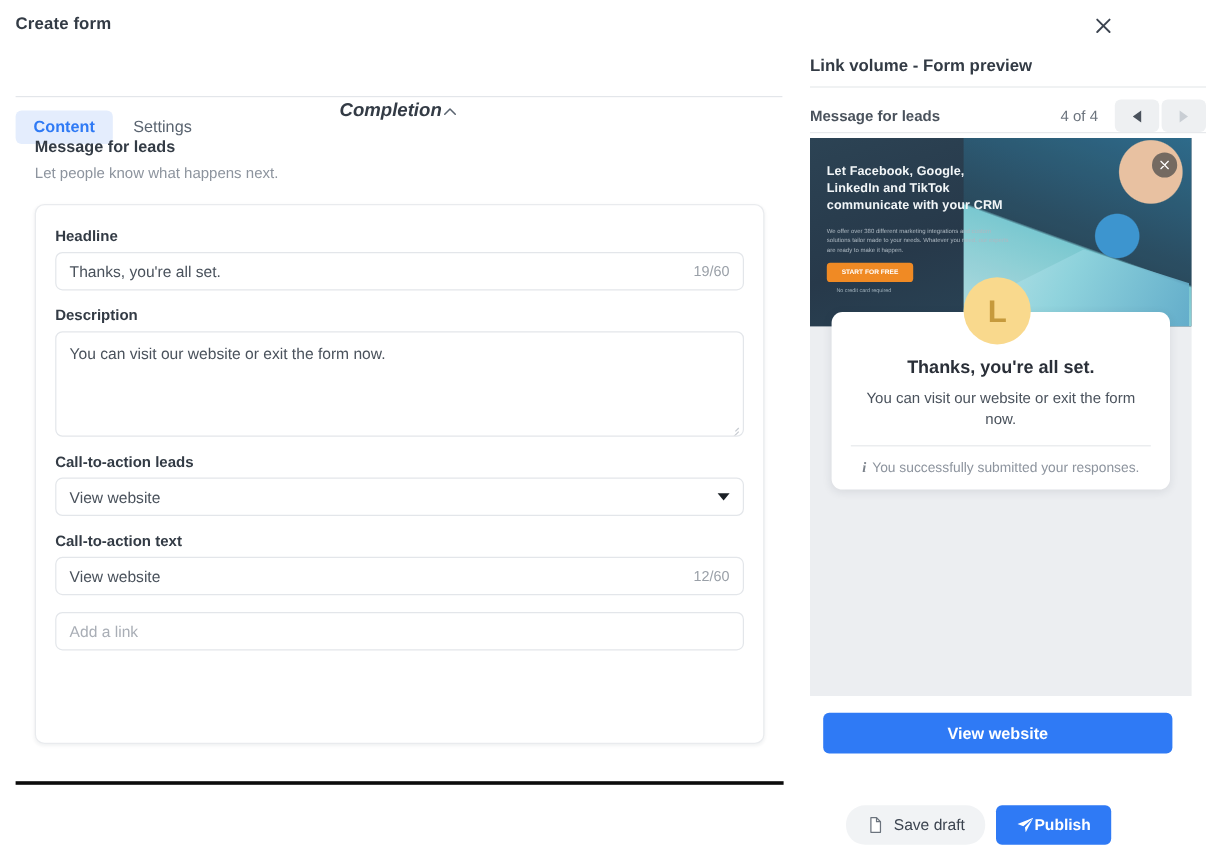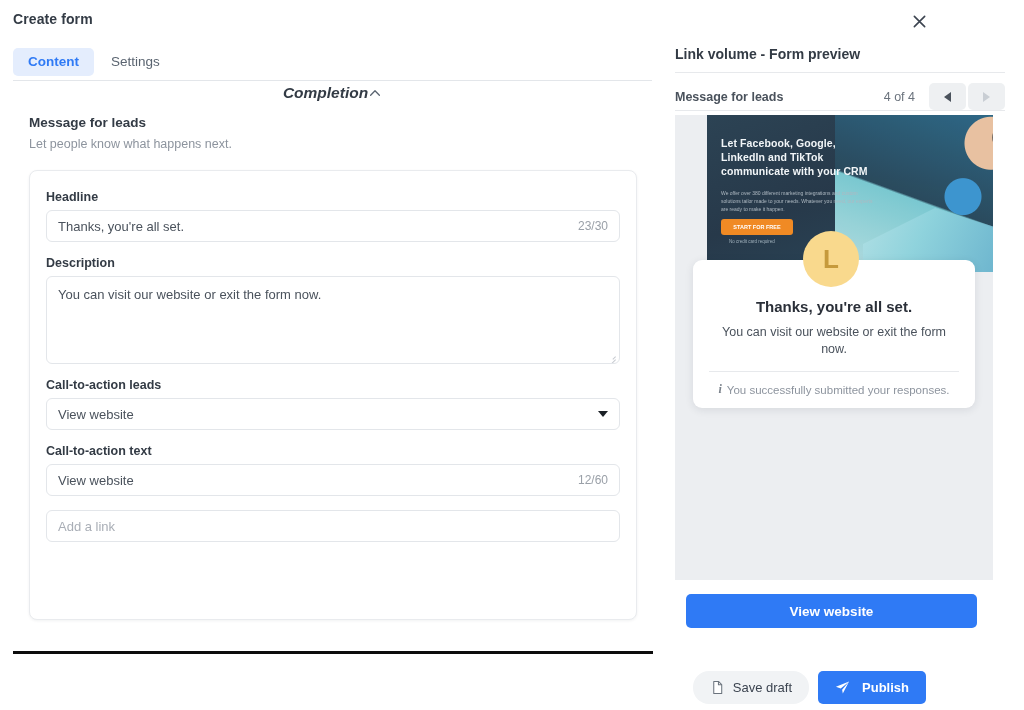--- a/index.html
+++ b/index.html
@@ -22,21 +22,21 @@
     width: 22px; height: 22px;
     display: flex; align-items: center; justify-content: center;
     color: #3c4450; cursor: pointer;
   }
   .close-x svg { display:block; }
 
   
   .tabs { position: absolute; left: 13px; top: 48px; display: flex; gap: 2px; }
   .tab {
     font-size: 13.5px; padding: 6px 15px; border-radius: 5px;
-    color: #5a6470; cursor: pointer; line-height: 16px;
+    color: #5a6470; cursor: pointer; line-height: 16px; margin-top: 44px;
   }
   .tab.active { background: #e4edfd; color: #2f7af5; font-weight: bold; }
   .tabs-underline {
     position: absolute; left: 13px; top: 80px; width: 639px; height: 1px;
     background: #e3e6ea;
   }
 
   
   .left-pane { position:absolute; left:0; top:0; width:662px; height:710px; }
 
@@ -129,21 +129,20 @@
   }
 
   .preview-stage {
     position: absolute; left: 13px; top: 115px; width: 318px; height: 465px;
     background: #eceef1; overflow: hidden;
   }
   .banner {
     position: absolute; left: 0; top: 0; width: 318px; height: 157px;
     background: linear-gradient(160deg,#2c4354 0%, #27394a 45%, #2b4b5e 100%);
     overflow: hidden;
-    margin-left: 32px;
   }
   .banner-art {
     position:absolute; right:-10px; top:0; width: 200px; height: 157px;
     background:
       radial-gradient(circle at 78% 18%, #f3c9a6 0 26px, transparent 27px),
       radial-gradient(circle at 64% 52%, #3f9ad6 0 18px, transparent 19px),
       linear-gradient(200deg, #2f6f90 0%, #2b4b5e 55%, #7fd0d8 56%, #bfe6e8 100%);
     opacity: .95;
   }
   .banner-art2 {
@@ -221,21 +220,21 @@
     position: absolute; right: 18px; top: 671px;
     display: flex; align-items: center; gap: 9px;
   }
   .btn-secondary {
     height: 33px; background: #f1f3f5; border-radius: 16px;
     display: flex; align-items: center; gap: 8px; padding: 0 17px;
     font-size: 13px; color: #3c4450; cursor: pointer;
   }
   .btn-primary {
     height: 33px; background: #2f7af5; border-radius: 5px;
-    display: flex; align-items: center; gap: 12px; padding: 0 17px;
+    display: flex; align-items: center; gap: 0; padding: 0 17px;
     font-size: 13px; font-weight: bold; color: #fff; cursor: pointer;
   }
   .ic { width: 15px; height: 15px; display:block; }
 </style>
 </head>
 <body>
 
 <div id="root">
 
   <div class="dialog-title">Create form</div>
@@ -266,21 +265,21 @@
       <p class="sub-title">Message for leads</p>
       <p class="sub-desc">Let people know what happens next.</p>
     </div>
 
     <div class="card">
 
       <div class="field">
         <label class="field-label">Headline</label>
         <div class="input-wrap">
           <span class="input-val">Thanks, you're all set.</span>
-          <span class="counter">23/30</span>
+          <span class="counter">19/60</span>
         </div>
       </div>
 
       <div class="field">
         <label class="field-label">Description</label>
         <div class="textarea-wrap">
           <div class="textarea-val">You can visit our website or exit the form now.</div>
           <span class="resizer"></span>
         </div>
       </div>

